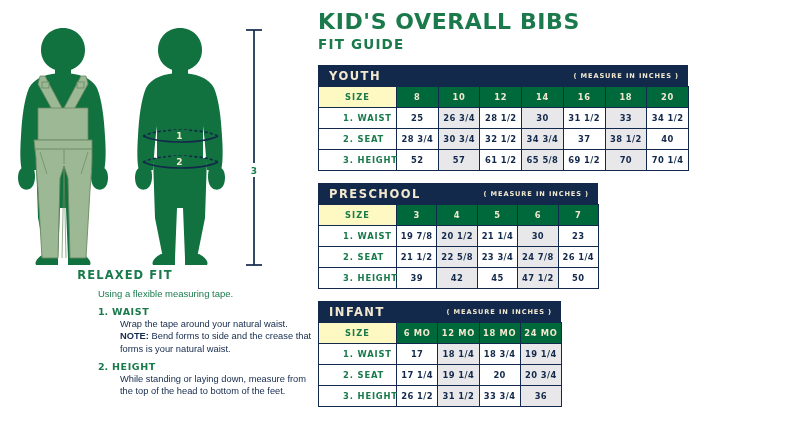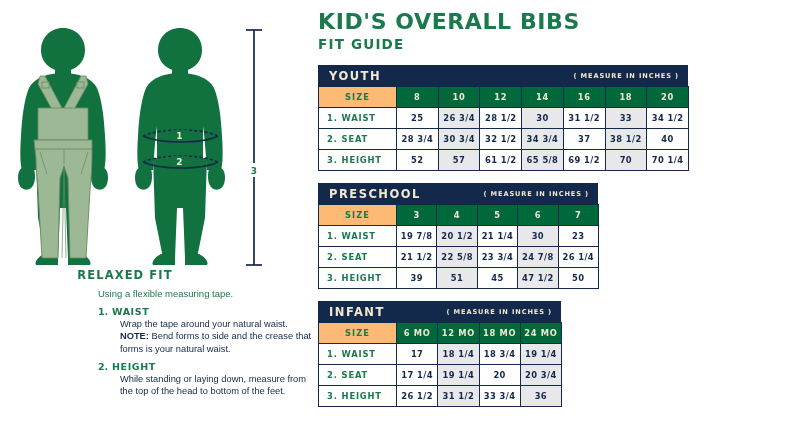--- a/index.html
+++ b/index.html
@@ -170,36 +170,36 @@
     height: 20px;
     padding: 0;
   }
   table.sizes thead th {
     background: var(--green);
     color: var(--cream);
     font-size: 8.3px;
     letter-spacing: 0.7px;
   }
   table.sizes thead th.size-head {
-    background: #fdba74;
+    background: #fef9c3;
     color: var(--green-text);
     font-size: 8.3px;
     letter-spacing: 1.1px;
   }
   table.sizes tbody td {
     color: var(--navy);
     font-size: 8.4px;
     letter-spacing: 0.4px;
     background: #ffffff;
   }
   table.sizes tbody td.shaded { background: var(--shade); }
   table.sizes tbody td.rowlabel {
     color: var(--green-text);
     text-align: left;
-    padding-left: 8px;
+    padding-left: 24px;
     letter-spacing: 0.8px;
     font-size: 8.4px;
     background: #ffffff;
   }
   table.sizes tbody td.rowlabel .n { margin-right: 4px; }
 </style>
 </head>
 <body>
 
 <div class="page">
@@ -452,21 +452,21 @@
                 <td class="rowlabel"><span class="n">2.</span><span>SEAT</span></td>
                 <td>21 1/2</td>
                 <td class="shaded">22 5/8</td>
                 <td>23 3/4</td>
                 <td class="shaded">24 7/8</td>
                 <td>26 1/4</td>
               </tr>
               <tr>
                 <td class="rowlabel"><span class="n">3.</span><span>HEIGHT</span></td>
                 <td>39</td>
-                <td class="shaded">51</td>
+                <td class="shaded">42</td>
                 <td>45</td>
                 <td class="shaded">47 1/2</td>
                 <td>50</td>
               </tr>
             </tbody>
           </table>
         </div>
         <div class="tbl-wrap" style="width: 243px;">
           <div class="tbl-banner">
             <div class="cat">INFANT</div>

